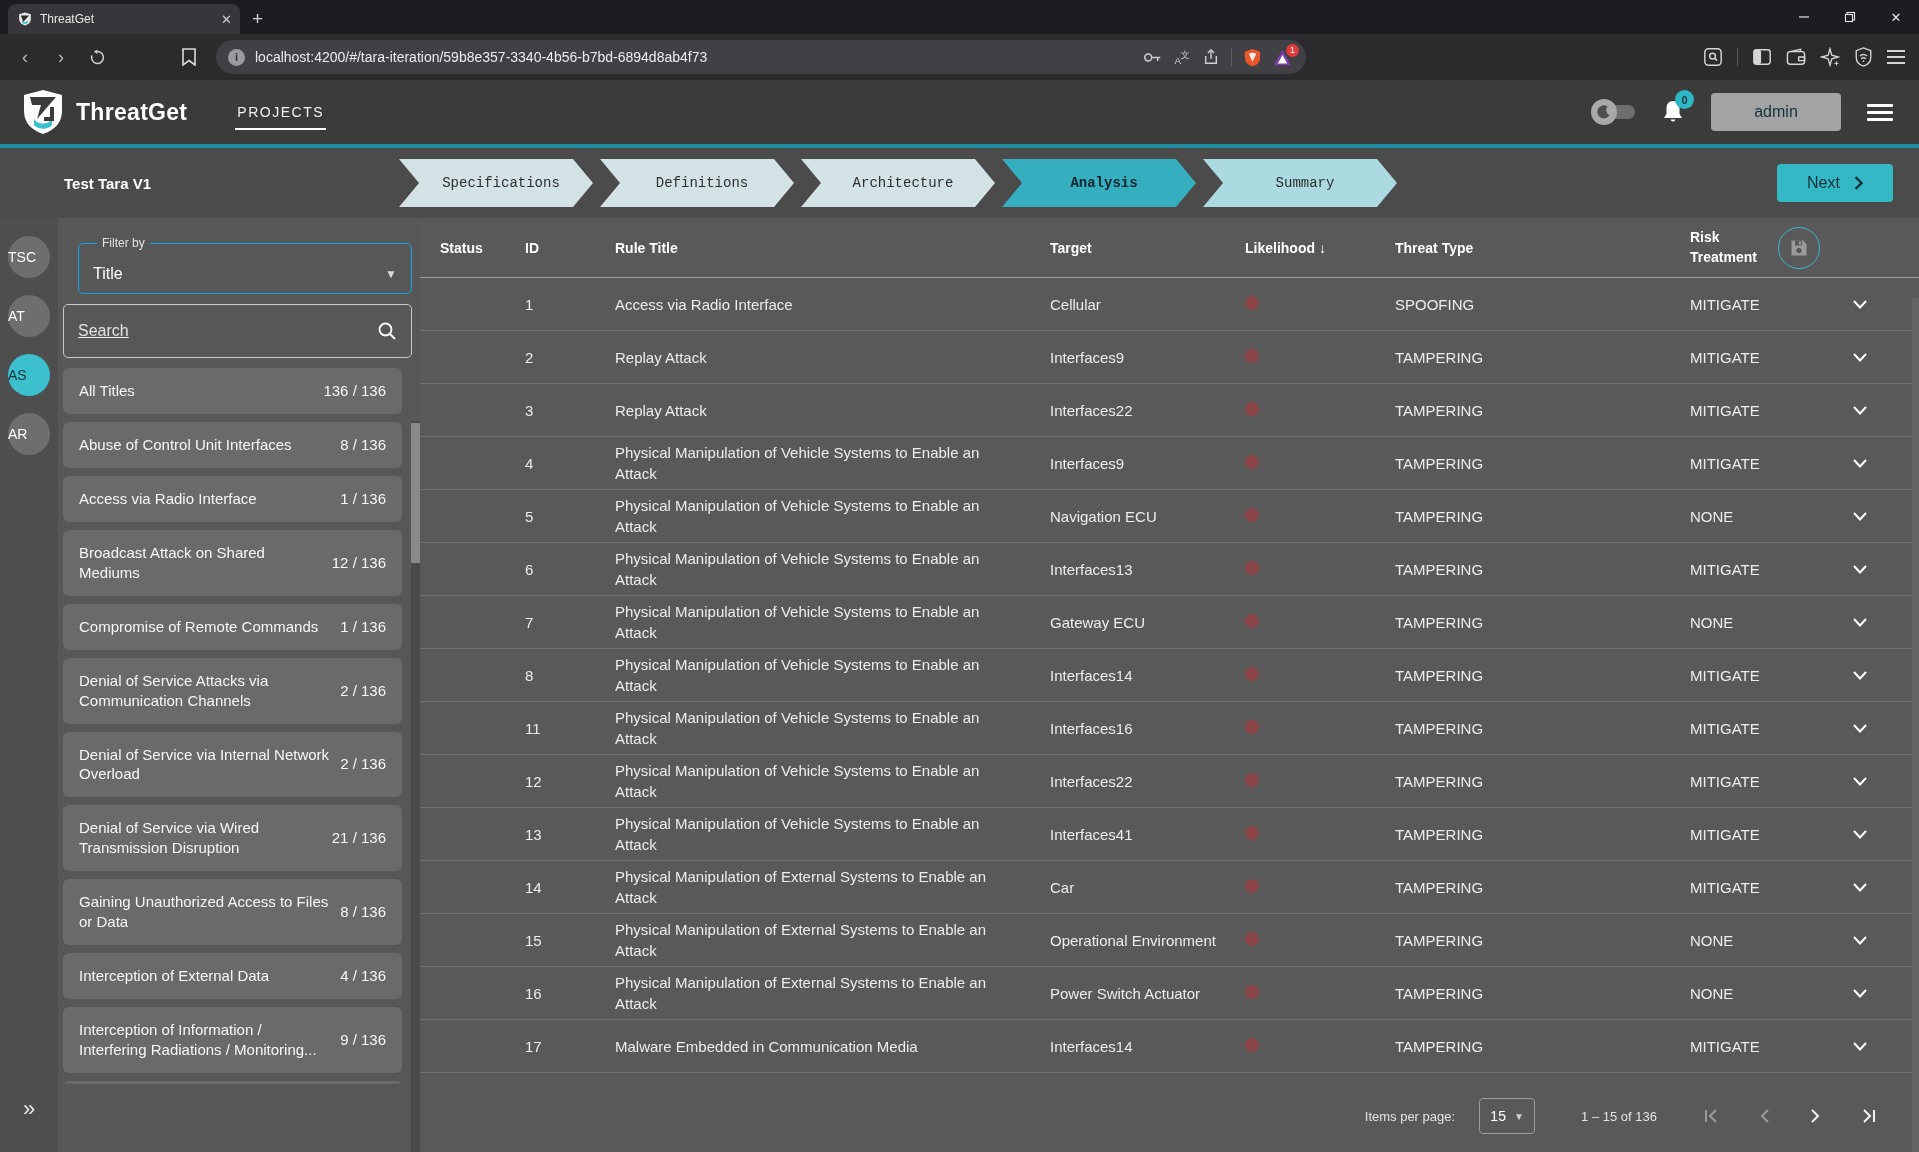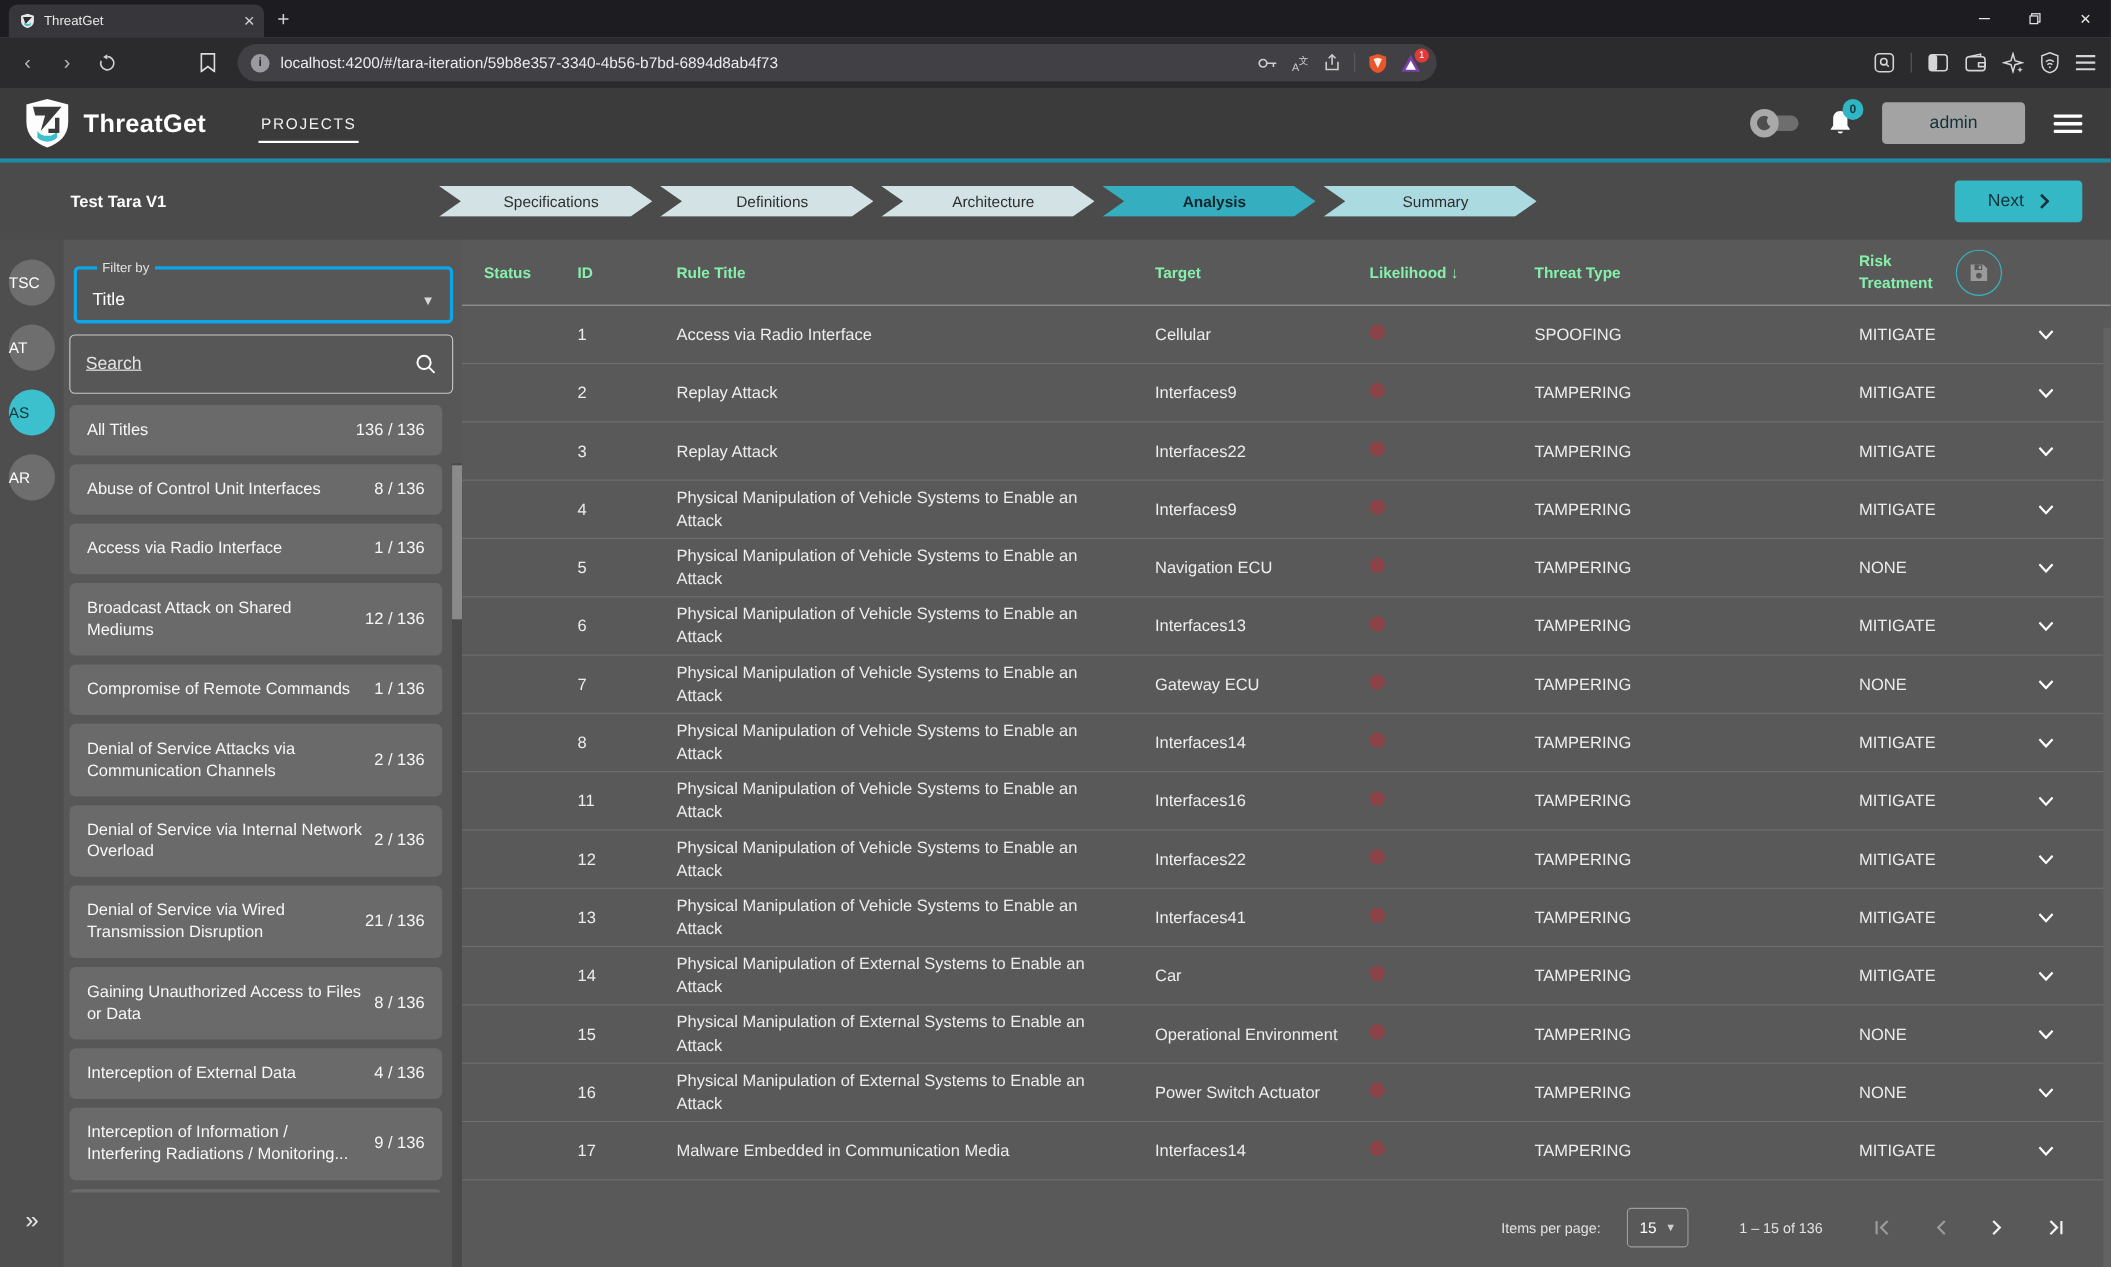--- a/index.html
+++ b/index.html
@@ -56,23 +56,24 @@
     width:19px; height:19px; border-radius:50%; display:flex; align-items:center; justify-content:center; }
   .admin-btn { width:130px; height:38px; background:#a3a3a3; border:none; border-radius:4px;
     color:#14323a; font-size:16px; font-family:"Liberation Sans",sans-serif; }
   .burger div { width:26px; height:3px; background:#fff; margin:4px 0; border-radius:1px; }
 
   
   .subheader { height:70px; background:#4b4b4b; display:flex; align-items:center; padding:0 26px 0 64px; }
   .proj-title { font-size:15px; font-weight:700; color:#fff; width:335px; }
   .stepper { display:flex; align-items:center; }
   .step {
-    width:194px; height:28px; margin-right:7px; background:#d3e2e4; color:#2e2e2e; font-size:14px;
+    width:194px; height:48px; margin-right:7px; background:#d3e2e4; color:#2e2e2e; font-size:14px;
     display:flex; align-items:center; justify-content:center; padding-left:10px;
     clip-path:polygon(0 0, calc(100% - 20px) 0, 100% 50%, calc(100% - 20px) 100%, 0 100%, 20px 50%);
+    font-family:Liberation Mono, monospace;
   }
   .step.active { background:#35aec0; color:#10262c; font-weight:700; }
   .step:last-of-type { background:#abdbe1; }
   .next-btn { margin-left:auto; width:116px; height:38px; background:#35b8c5; border:none; border-radius:4px;
     color:#14323a; font-size:16px; display:flex; align-items:center; justify-content:center; gap:14px;
     font-family:"Liberation Sans",sans-serif; }
 
   
   .content { display:flex; height:934px; position:relative; }
 
@@ -82,42 +83,42 @@
     display:flex; align-items:center; margin-bottom:17px; }
   .avatar.active { background:#3cc0cd; color:#16343a; }
   .rail-expand { position:absolute; bottom:30px; font-size:22px; color:#e8e8e8; }
 
   
   .panel { width:362px; background:#575757; padding:18px 8px 0 5px; position:relative; }
   .panel-head { display:flex; align-items:center; margin-bottom:16px; padding-left:10px; }
   .panel-title { flex:1; text-align:center; font-size:17px; color:#fff; }
   .circ-btn { width:42px; height:42px; border-radius:50%; border:1px solid #35b8c5; background:transparent;
     display:flex; align-items:center; justify-content:center; margin-left:13px; flex:0 0 auto; }
-  .fieldset { border:3px solid #0ea5e9; border-radius:5px; margin:0 0 10px 4px; position:relative;
+  .fieldset { border:1px solid #0ea5e9; border-radius:5px; margin:0 0 10px 15px; position:relative;
     height:58px; padding:16px 14px 0 14px; display:flex; align-items:center; }
   .fieldset legend { font-size:12px; color:#e2e2e2; padding:0 5px; margin-left:4px; }
   .fieldset .value { font-size:16px; color:#fff; flex:1; margin-top:-12px; }
   .fieldset .caret { color:#d8d8d8; font-size:12px; margin-top:-12px; }
   .searchbox { border:1px solid #c9c9c9; border-radius:5px; height:54px; display:flex; align-items:center;
     padding:0 14px; margin-bottom:10px;text-decoration:underline; }
   .searchbox input { flex:1; background:transparent; border:none; outline:none; color:#fff; font-size:16px;
     font-family:"Liberation Sans",sans-serif; }
   .searchbox input::placeholder { color:#e3e3e3; opacity:1; }
   .list { overflow:hidden; height:calc(100% - 200px); padding-right:10px; }
   .list-item { background:#6a6a6a; border-radius:6px; padding:13px 16px; margin-bottom:8px;
     display:flex; align-items:center; font-size:15px; color:#f7f7f7; line-height:1.33; }
   .list-item .lbl { flex:1; padding-right:10px; }
   .list-item .cnt { white-space:nowrap; }
   .panel-scroll { position:absolute; right:0px; top:203px; bottom:0; width:9px; background:#4a4a4a; }
   .panel-scroll .thumb { position:absolute; top:2px; width:9px; height:140px; background:#8a8a8a; }
 
   
   .main { flex:1; display:flex; flex-direction:column; background:#595959; }
   .tgrid { display:grid; grid-template-columns:85px 90px 435px 195px 150px 295px 130px 1fr; align-items:center; }
-  .thead { height:60px; border-bottom:1px solid #9b9b9b; font-size:14px; font-weight:700; color:#86efac; }
+  .thead { height:60px; border-bottom:1px solid #9b9b9b; font-size:14px; font-weight:700; color:#ffffff; }
   .thead > div, .trow > div { padding-left:20px; }
   .th-risk { line-height:1.4; display:flex; align-items:center; }
   .th-risk span { width:80px; }
   .save-circ { width:42px; height:42px; border-radius:50%; border:1px solid #35b8c5; background:transparent;
     display:flex; align-items:center; justify-content:center; margin-left:8px; }
   .trow { height:53px; border-bottom:1px solid #6f6f6f; font-size:15px; color:#ededed; }
   .c-title { line-height:1.4; max-width:420px; }
   .dot { width:14px; height:14px; border-radius:50%; background:#8a4347; display:inline-block; }
   .c-chev { display:flex; justify-content:center; padding-left:0 !important; }
 

